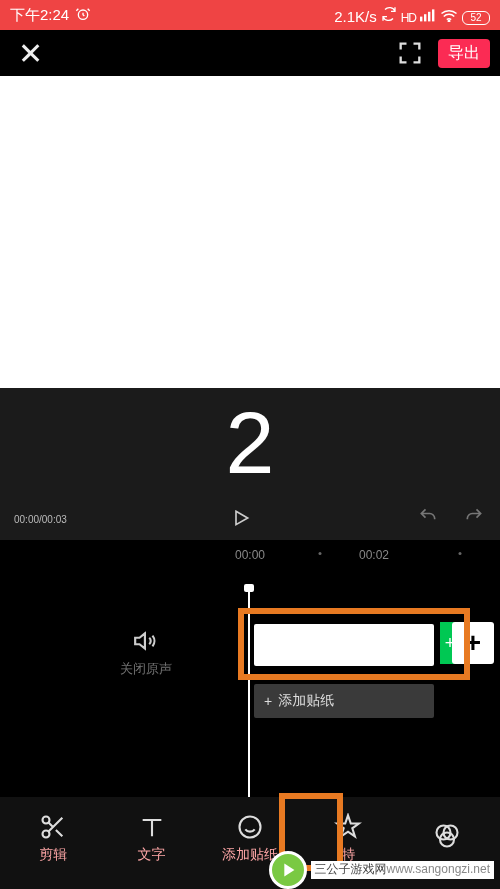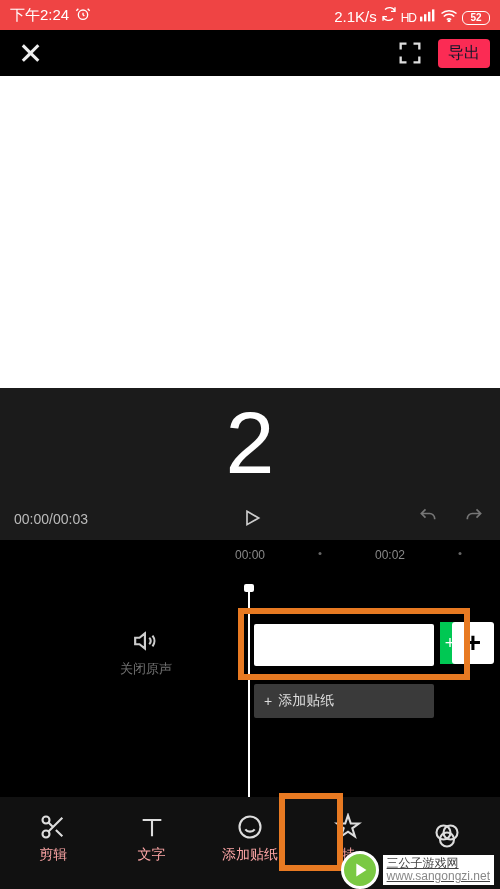--- a/index.html
+++ b/index.html
@@ -21,36 +21,35 @@
     font-size: 15px;
     color: #fff;
     background: #ef4444;
   }
   .status-left { display:flex; align-items:center; gap:6px; }
   .status-right { margin-left:auto; display:flex; align-items:flex-end; gap:4px; }
   .battery-box {
     border:1.5px solid #fff; border-radius:6px;
     width:28px; height:14px; display:flex; align-items:center; justify-content:center;
     font-size:10px;
-    font-weight:bold;
   }
 
   
   .top-bar {
     height: 46px;
     display:flex; align-items:center;
     padding: 0 10px;
     background:#000;
   }
   .close-x { font-size:30px; color:#eee; font-weight:300; cursor:pointer; margin-left:8px;}
   .top-spacer { flex:1; }
   .fullscreen-btn { width:28px; height:28px; margin-right:14px; cursor:pointer; }
   .export-btn {
     background:#fb2b54;
-    color:#0f172a;
+    color:#ffffff;
     font-size:16px;
     padding:4px 10px;
     border-radius:4px;
     cursor:pointer;
     text-align:center;
   }
 
   
   .preview {
     background:#fff;
@@ -70,21 +69,21 @@
   .countdown-num {
     color:#fff; font-size:88px; font-weight:400; line-height:1;
   }
 
   
   .play-row {
     height:42px;
     background:#1b1b1b;
     display:flex; align-items:center;
     padding:0 14px;
-    font-size:14px; color:#aaa;
+    font-size:10px; color:#aaa;
   }
   .timecode { color:#bbb; }
   .play-center { flex:1; display:flex; justify-content:center; }
   .play-icon { cursor:pointer; }
   .undo-redo { display:flex; gap:22px; }
   .undo-redo span { cursor:pointer; color:#777; font-size:22px; }
 
   
   .timeline-wrap {
     background:#000;
@@ -195,22 +194,22 @@
     background:rgba(255,255,255,0.0);
     z-index:20;
   }
   .watermark .logo {
     width:38px;height:38px;border-radius:50%;
     background:#7ac943;
     display:flex;align-items:center;justify-content:center;
     border:3px solid #fff;
   }
   .watermark .wm-text {
-    display:flex; flex-direction:column; line-height:1.1;
-    color:#444; font-size:12px; background:#fff; padding:2px 4px;text-decoration:underline;
+    display:flex; line-height:1.1;
+    color:#444; font-size:12px; background:#fff; padding:2px 4px;
   }
 </style>
 </head>
 <body>
 
 <div class="status-bar">
   <div class="status-left">
     <span>下午2:24</span>
     <span>
       <svg width="16" height="16" viewBox="0 0 24 24" fill="none" stroke="#fff" stroke-width="2">
@@ -286,21 +285,21 @@
           <path d="M15 14l5-5-5-5M20 9H10a6 6 0 00-6 6v1"></path>
         </svg>
     </span>
   </div>
 </div>
 
 <div class="timeline-wrap">
   <div class="ruler">
     <span style="left:250px">00:00</span>
     <span class="dot" style="left:320px"></span>
-    <span style="left:390px">00:02</span>
+    <span style="left:374px">00:02</span>
     <span class="dot" style="left:460px"></span>
   </div>
 
   <div class="timeline-body">
     <div class="sound-col">
       <svg width="26" height="26" viewBox="0 0 24 24" fill="none" stroke="#ccc" stroke-width="2">
           <path d="M11 5L6 9H2v6h4l5 4V5zM15 9a4 4 0 010 6M18 7a8 8 0 010 10"></path>
         </svg>
       <span>关闭原声</span>
     </div>

